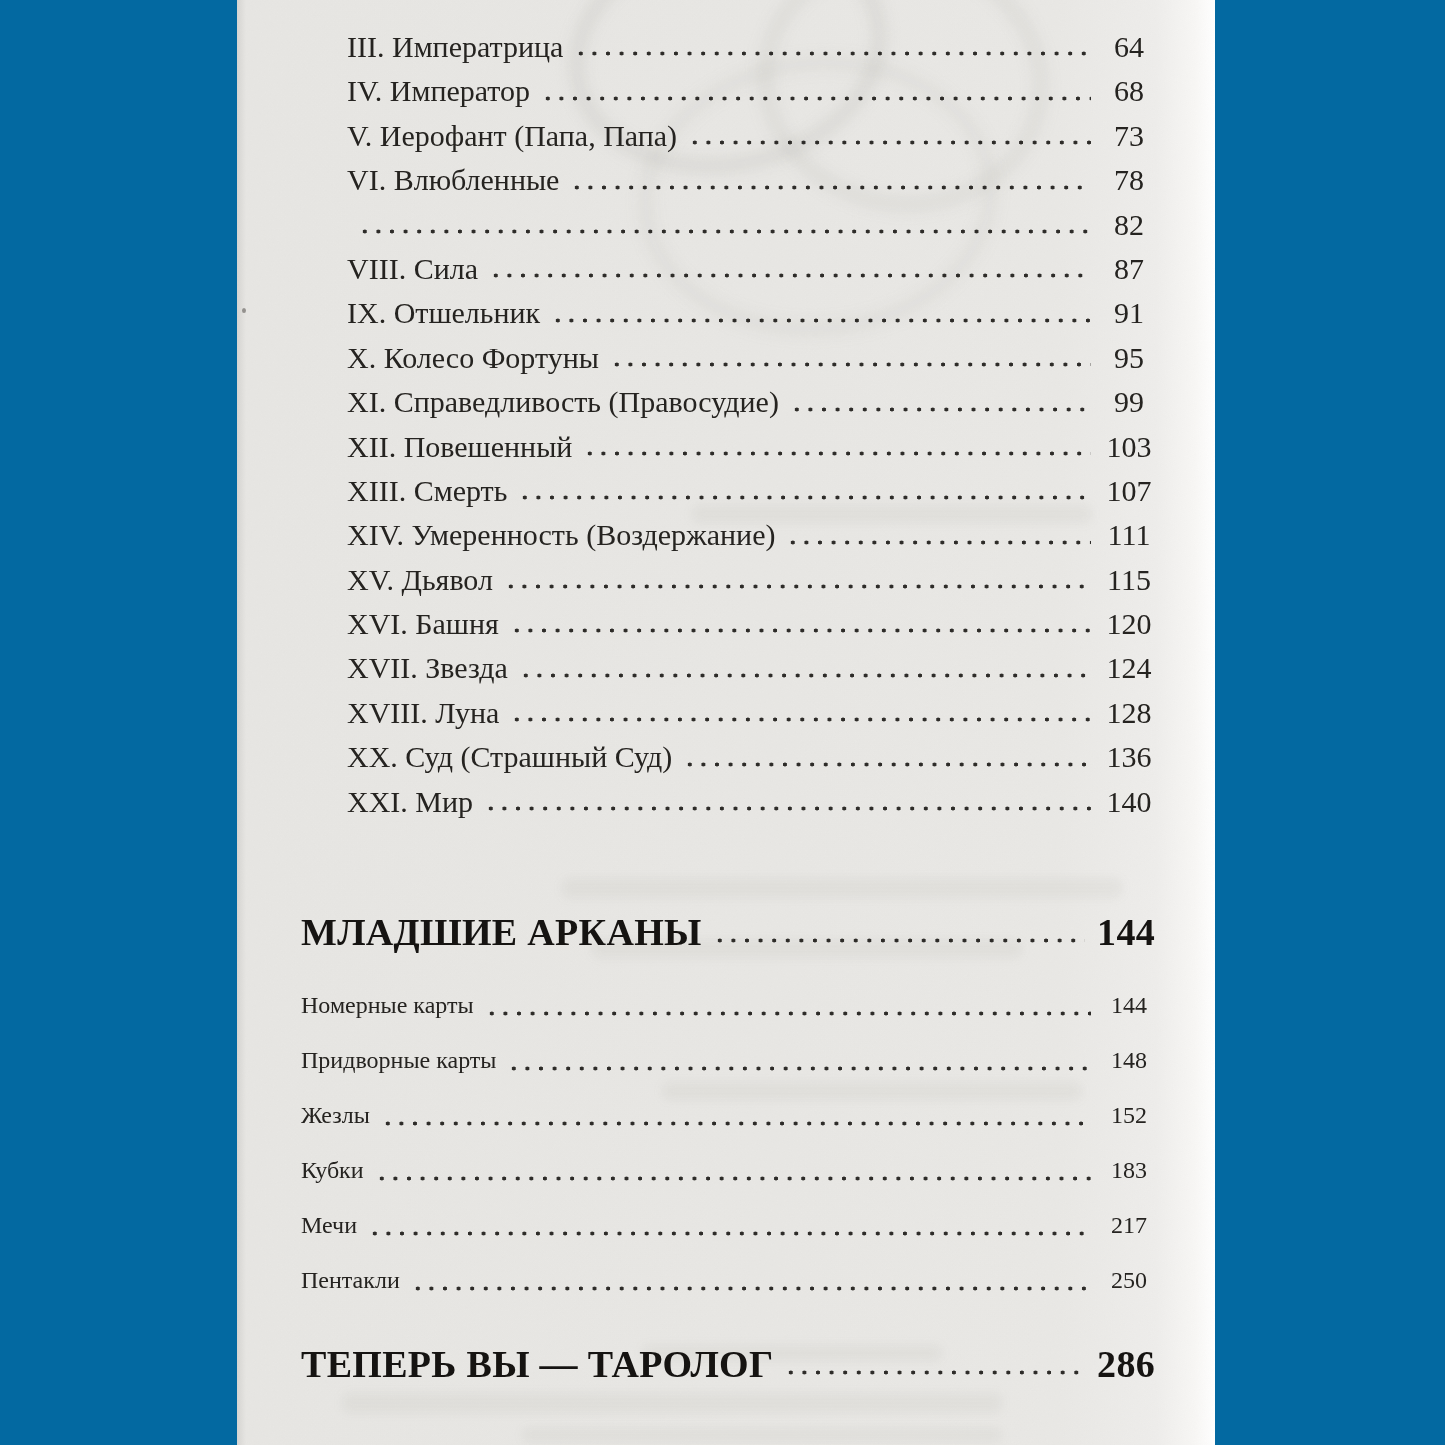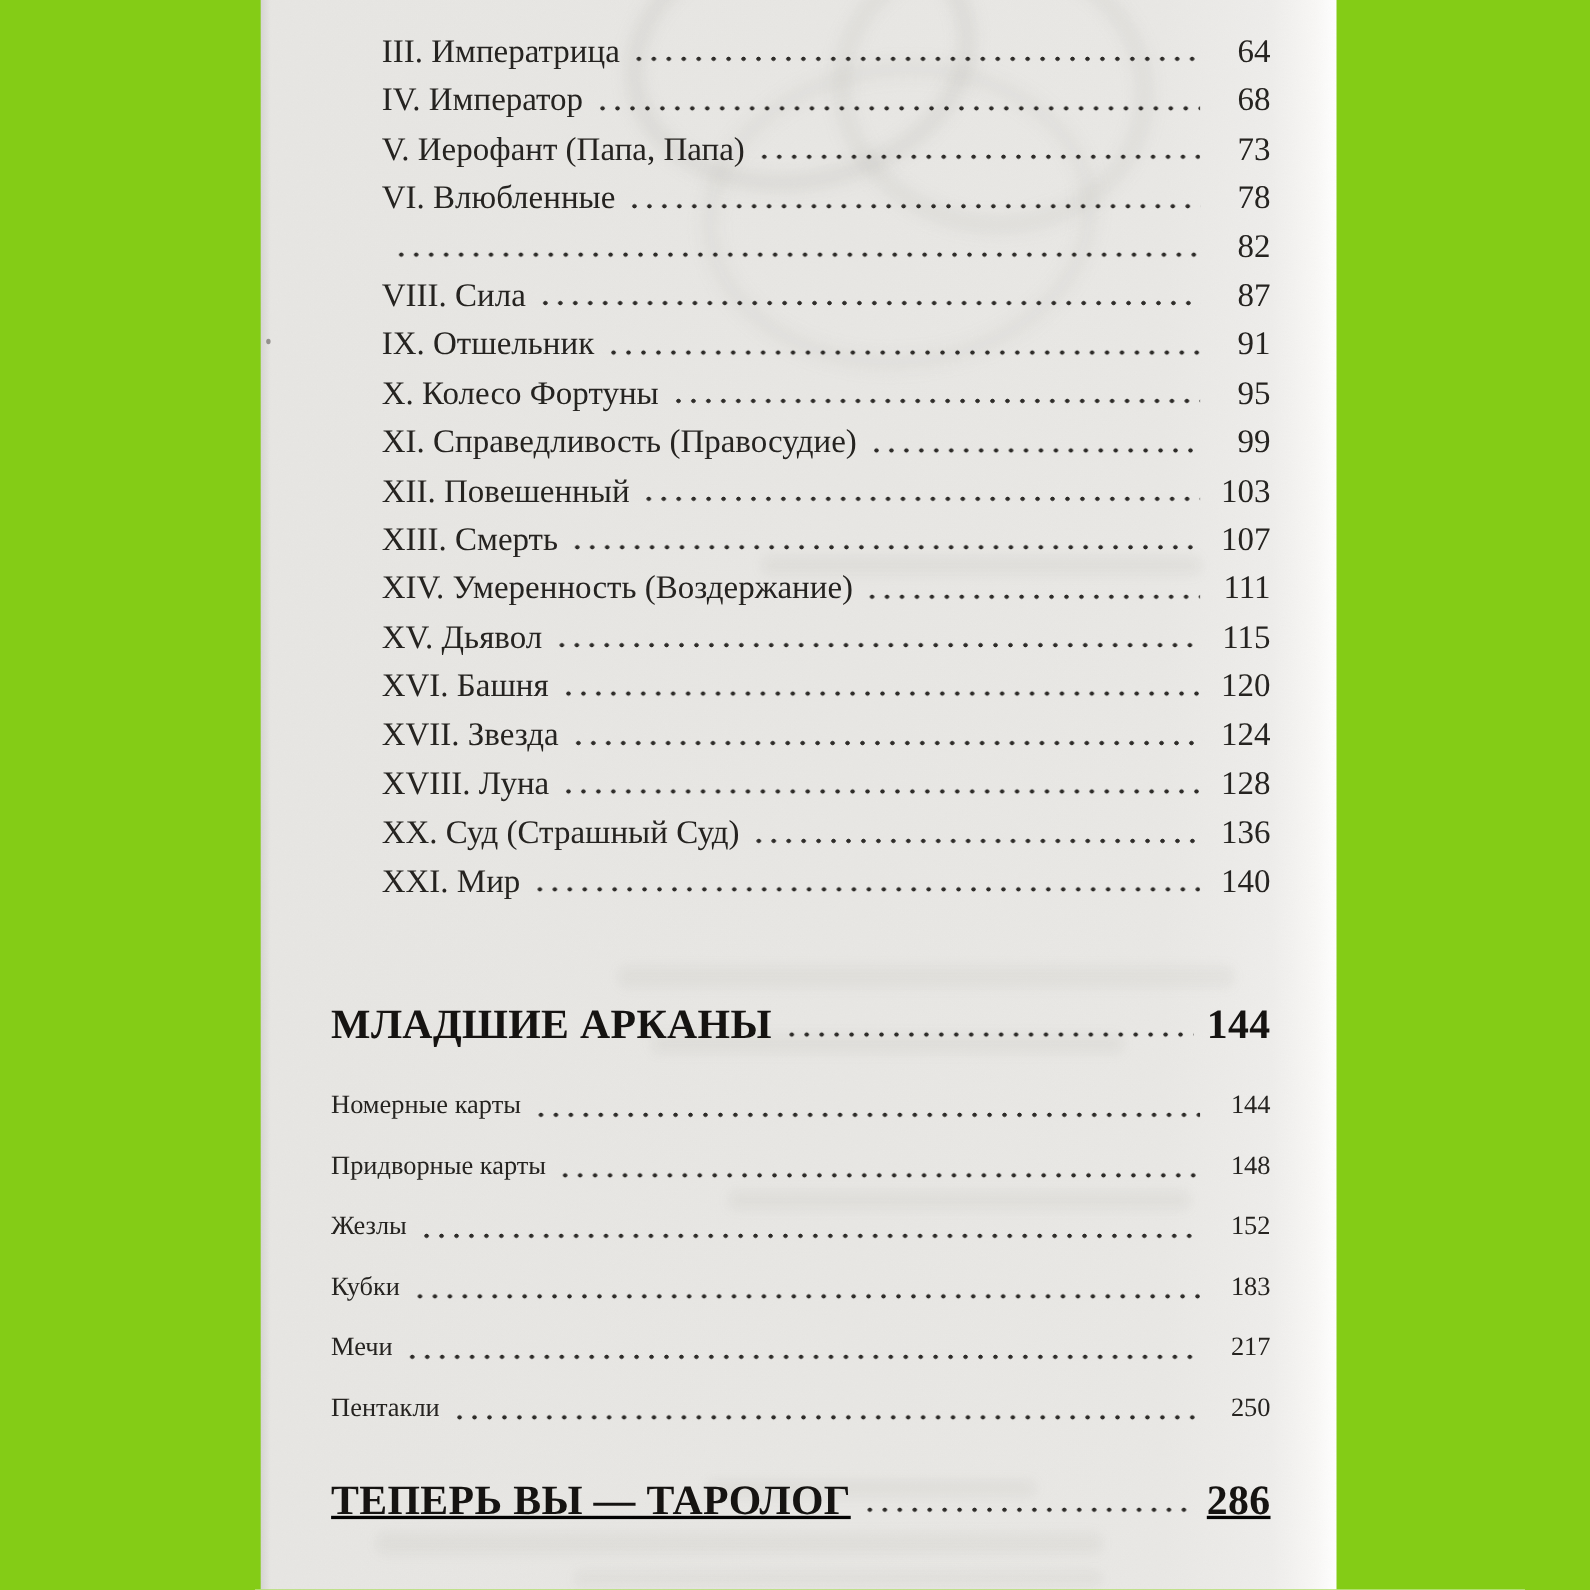--- a/index.html
+++ b/index.html
@@ -1,20 +1,20 @@
 <!DOCTYPE html>
 <html><head>
 <meta charset="utf-8">
 <style>
   html,body{margin:0;padding:0;}
   body{
     width:1445px;height:1445px;overflow:hidden;background:#ffffff;
     font-family:"Liberation Serif","DejaVu Serif",serif;
   }
-  .photo{position:relative;width:1445px;height:1445px;background:#84cc16;}
+  .photo{position:relative;width:1445px;height:1445px;background:#0369a1;}
 
   
   .page{
     position:absolute;left:237px;top:0;width:978px;height:1445px;
     background:linear-gradient(to right,
       #d6d5d2 0px,#e7e6e3 9px,#e8e7e4 55%,#e9e8e5 84%,
       #eeedeb 94%,#f8f7f5 98%,#ffffff 100%);
   }
 
   
@@ -23,27 +23,27 @@
   .srow{height:55px;line-height:55px;font-size:24px;}
   .heading{font-weight:700;font-size:38px;letter-spacing:.3px;color:#141210;}
   .title{white-space:nowrap;}
   .dots{
     flex:1 1 auto;margin:0 12px 0 9px;
     background-image:radial-gradient(circle,#2c2a27 1.75px,rgba(44,42,39,0) 2.25px);
     background-size:13.6px 5px;background-repeat:repeat-x;
   }
   .mrow .dots{background-position:2px calc(100% - 13px);}
   .srow .dots{background-position:2px calc(100% - 17px);}
-  .pnum{min-width:52px;text-align:right;white-space:nowrap;}
+  .pnum{min-width:52px;text-align:center;white-space:nowrap;}
 
   
   .toc-major{position:absolute;left:110px;right:60px;top:25px;}
   .toc-minor{position:absolute;left:64px;right:60px;top:905px;}
   .minor-entries{margin-top:18px;}
-  .toc-final{position:absolute;left:64px;right:60px;top:1337px;text-decoration:underline;}
+  .toc-final{position:absolute;left:64px;right:60px;top:1337px;}
 
   
   .ghost{position:absolute;pointer-events:none;}
   .g-arc{border:16px solid rgba(142,140,131,.13);border-radius:50%;filter:blur(7px);}
   .g-bar{background:rgba(125,122,114,.07);filter:blur(5px);border-radius:8px;}
   .speck{position:absolute;width:4px;height:5px;border-radius:50%;
          background:rgba(82,79,74,.55);filter:blur(.4px);}
 
   .grain{position:absolute;left:237px;top:0;width:978px;height:1445px;
          opacity:.5;pointer-events:none;}

